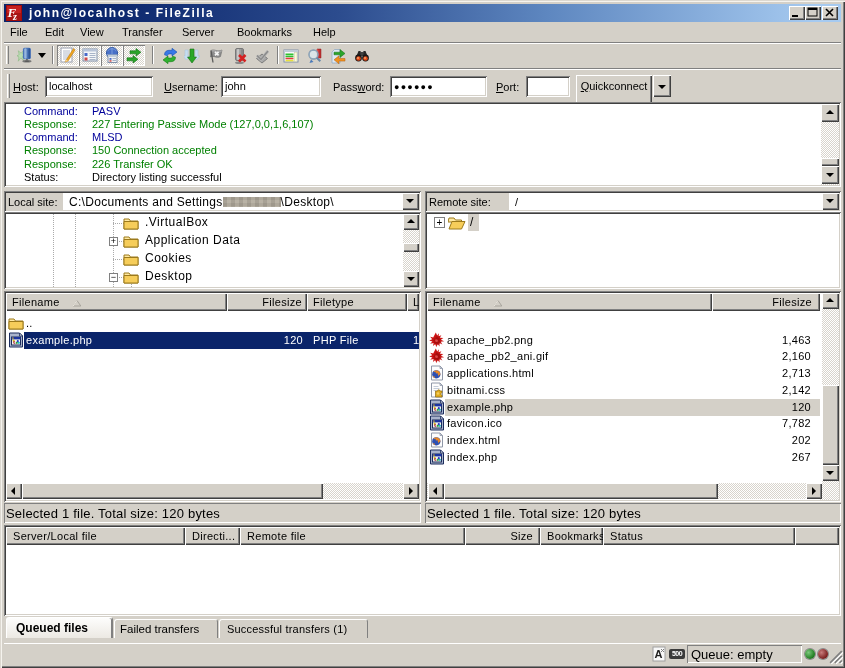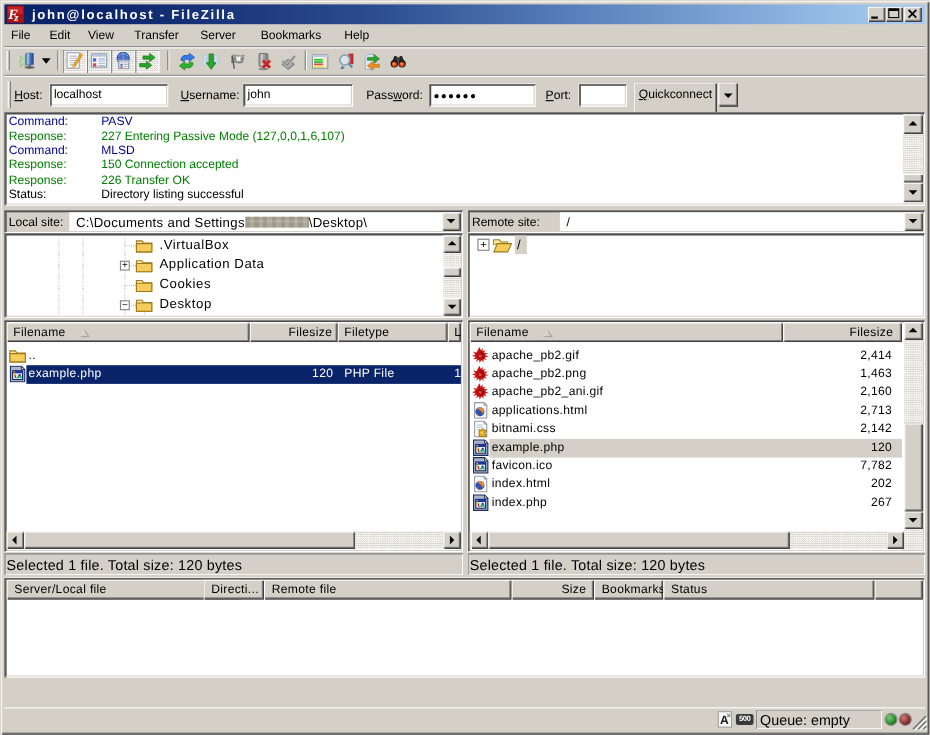--- a/index.html
+++ b/index.html
@@ -39,21 +39,21 @@
 #qc { left:4px; top:70px; width:837px; height:32px; }
 #qc label { position:absolute; top:11px; }
 .field { position:absolute; top:6px; height:21px; background:#fff;
   box-shadow: inset 1px 1px 0 #808080, inset -1px -1px 0 #ffffff, inset 2px 2px 0 #404040, inset -2px -2px 0 #d4d0c8;
   padding:4px 0 0 4px; }
 u { text-decoration:underline; text-underline-offset:1px; }
 
 
 #log { left:4px; top:102px; width:837px; height:85px; background:#fff; }
 #log .line { position:absolute; left:4px; width:810px; height:13px; }
-#log .lab { position:absolute; left:0px; }
+#log .lab { position:absolute; left:16px; }
 #log .val { position:absolute; left:84px; }
 .c-cmd { color:#00009a; }
 .c-resp { color:#008000; }
 
 
 .sb-btn { position:absolute; background:#d4d0c8;
   box-shadow: inset 1px 1px 0 #ffffff, inset -1px -1px 0 #404040, inset -2px -2px 0 #808080; }
 .arr { position:absolute; width:0; height:0; }
 .sb-thumb { position:absolute; background:#d4d0c8;
   box-shadow: inset 1px 1px 0 #ffffff, inset -1px -1px 0 #404040, inset -2px -2px 0 #808080; }
@@ -465,27 +465,20 @@
   <div id="rlist" class="abs listbox" style="left:425px; top:291px; width:416px; height:211px;">
     <div class="hdr" style="left:2px; width:285px;">
         <span style="left:6px">Filename</span>
         <svg class="abs" style="left:66px; top:6px" width="10" height="8">
           <use href="#i-sort"></use>
         </svg>
       </div>
     <div class="hdr" style="left:287px; width:108px;">
         <span style="right:8px">Filesize</span>
       </div>
-    <div class="row" style="left:2px; top:24px; width:393px;">
-        <svg class="fic" width="16" height="16">
-          <use href="#i-apache"></use>
-        </svg>
-        <span class="fn">apache_pb2.gif</span>
-        <span class="fn rt" style="left:auto; right:9px">2,414</span>
-      </div>
     <div class="row" style="left:2px; top:41px; width:393px;">
         <svg class="fic" width="16" height="16">
           <use href="#i-apache"></use>
         </svg>
         <span class="fn">apache_pb2.png</span>
         <span class="fn rt" style="left:auto; right:9px">1,463</span>
       </div>
     <div class="row" style="left:2px; top:57px; width:393px;">
         <svg class="fic" width="16" height="16">
           <use href="#i-apache"></use>
@@ -554,39 +547,50 @@
       <div class="sb-btn" style="left:379px; top:0; width:16px; height:16px;">
           <div class="arr" style="left:6px; top:4px; border:4px solid transparent; border-left:4px solid #000; border-right:none;"></div>
         </div>
     </div>
   </div>
 
   <div class="abs statusrow" style="left:4px; top:503px; width:417px; height:20px;">Selected 1 file. Total size: 120 bytes</div>
   <div class="abs statusrow" style="left:425px; top:503px; width:416px; height:20px;">Selected 1 file. Total size: 120 bytes</div>
 
   <div id="queue" class="abs listbox" style="left:4px; top:525px; width:837px; height:91px;">
-    <div class="hdr" style="left:2px; width:213px;">
+    <div class="hdr" style="left:2px; width:179px;">
         <span style="left:7px">Server/Local file</span>
       </div>
     <div class="hdr" style="left:181px; width:55px;">
         <span style="left:7px">Directi...</span>
       </div>
     <div class="hdr" style="left:236px; width:225px;">
         <span style="left:7px">Remote file</span>
       </div>
     <div class="hdr" style="left:461px; width:75px;">
         <span style="right:7px">Size</span>
       </div>
     <div class="hdr" style="left:536px; width:63px;">
         <span style="left:7px">Bookmarks</span>
       </div>
     <div class="hdr" style="left:599px; width:192px;">
         <span style="left:7px">Status</span>
       </div>
     <div class="hdr" style="left:791px; width:44px;"></div>
+  </div>
+  <div id="tabs" class="abs" style="left:4px; top:616px; width:837px; height:22px;">
+    <div class="tab" style="left:2px; top:1px; width:107px; height:21px; background:linear-gradient(#fdfdfc,#ece9e3); border:1px solid #808080; border-bottom:none; border-top-color:#fff; border-left-color:#fff; border-radius:3px 3px 0 0; box-shadow:inset -1px 0 0 #808080;">
+      <span style="position:absolute; left:9px; top:3px; font-weight:bold; font-size:12px;">Queued files</span>
+    </div>
+    <div class="tab" style="left:110px; top:3px; width:104px; height:19px; background:#d4d0c8; border:1px solid #808080; border-bottom:none; border-top-color:#fff; border-left-color:#fff; border-radius:3px 3px 0 0;">
+      <span style="position:absolute; left:5px; top:3px; font-size:11.5px;">Failed transfers</span>
+    </div>
+    <div class="tab" style="left:215px; top:3px; width:149px; height:19px; background:#d4d0c8; border:1px solid #808080; border-bottom:none; border-top-color:#fff; border-left-color:#fff; border-radius:3px 3px 0 0;">
+      <span style="position:absolute; left:7px; top:3px; font-size:11px; letter-spacing:0.2px;">Successful transfers (1)</span>
+    </div>
   </div>
 
   <div id="statusbar" class="abs">
     <svg class="abs" style="left:648px; top:2px;" width="15" height="16" viewBox="0 0 15 16">
       <rect x="1" y="1" width="12" height="14" fill="#f8f8f8" stroke="#a0a0a0"></rect>
       <text x="2.5" y="12" font-size="11" font-weight="bold" fill="#202020" font-family="Liberation Sans,sans-serif">A</text>
       <path d="M9 3 l3 3 M9 6 l3 -3" stroke="#808080" stroke-width="1"></path>
     </svg>
     <div class="abs" style="left:665px; top:5px; width:16px; height:10px; background:#3a3a3a; border-radius:2px; color:#fff; font-size:7px; font-weight:bold; text-align:center; line-height:10px; letter-spacing:-0.5px;">500</div>
     <div class="abs" style="left:683px; top:1px; width:115px; height:18px; box-shadow:inset 1px 1px 0 #808080, inset -1px -1px 0 #fff; padding:2px 0 0 4px; font-size:13px;">Queue: empty</div>

